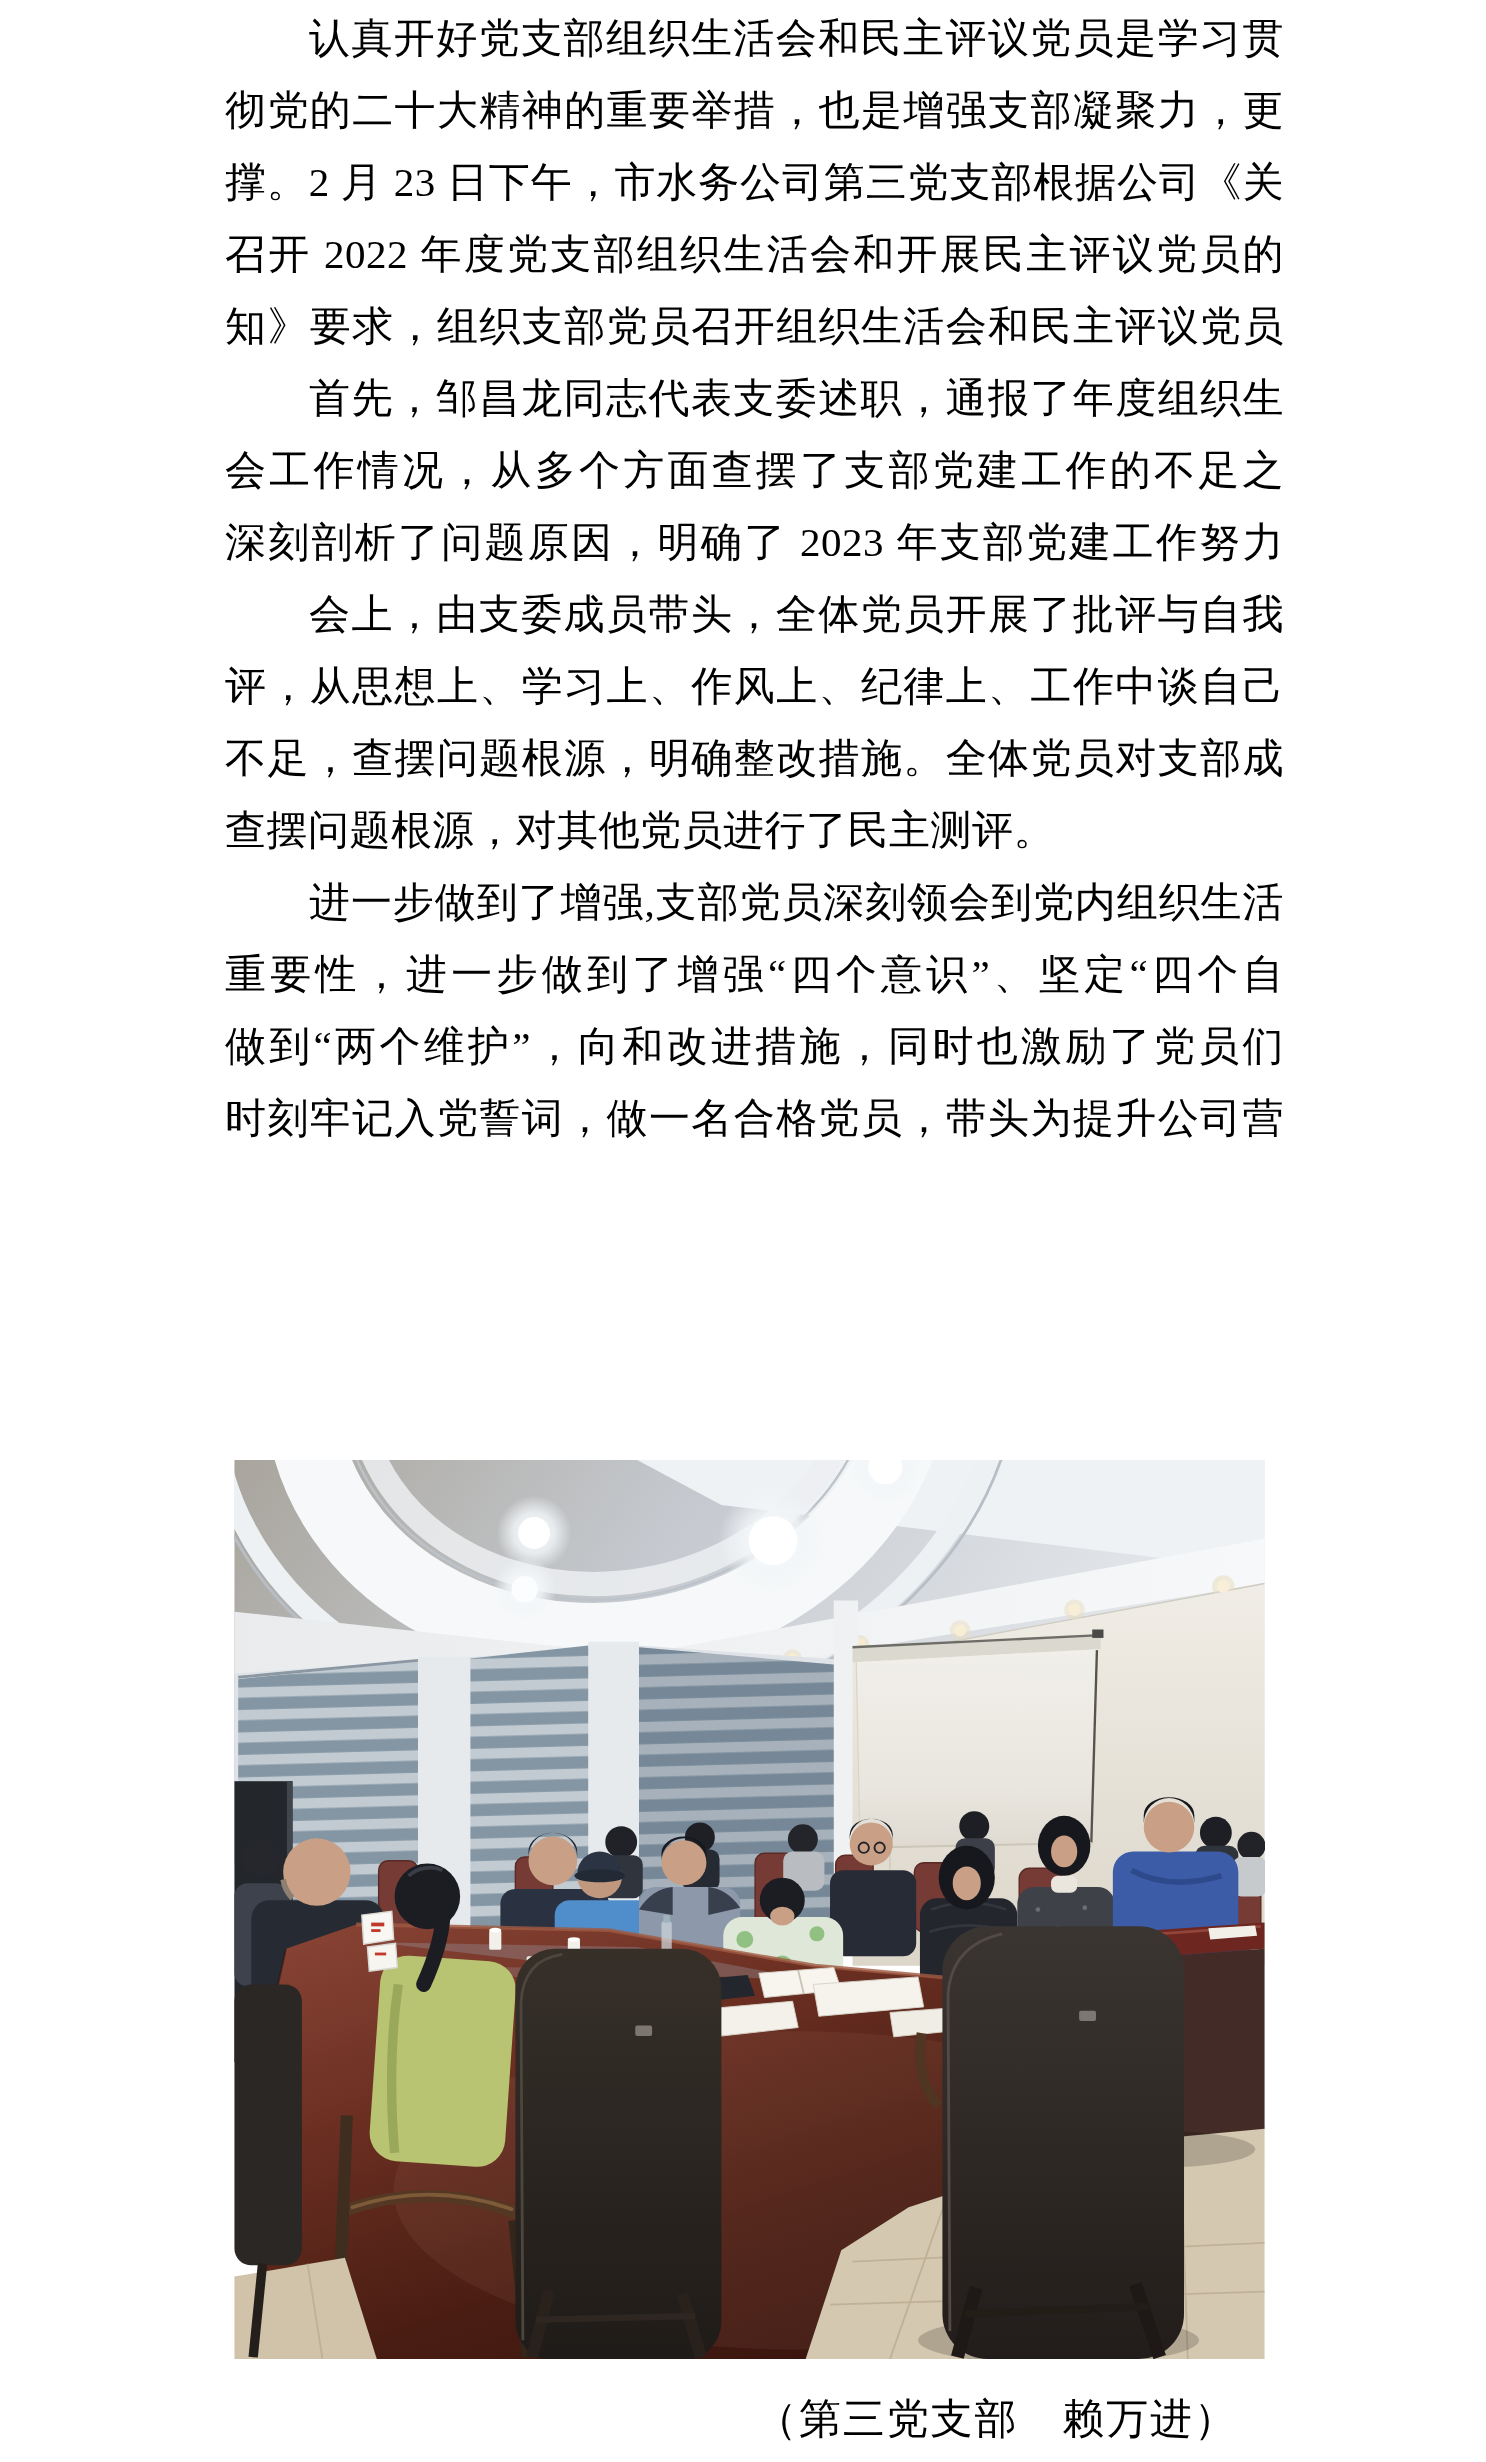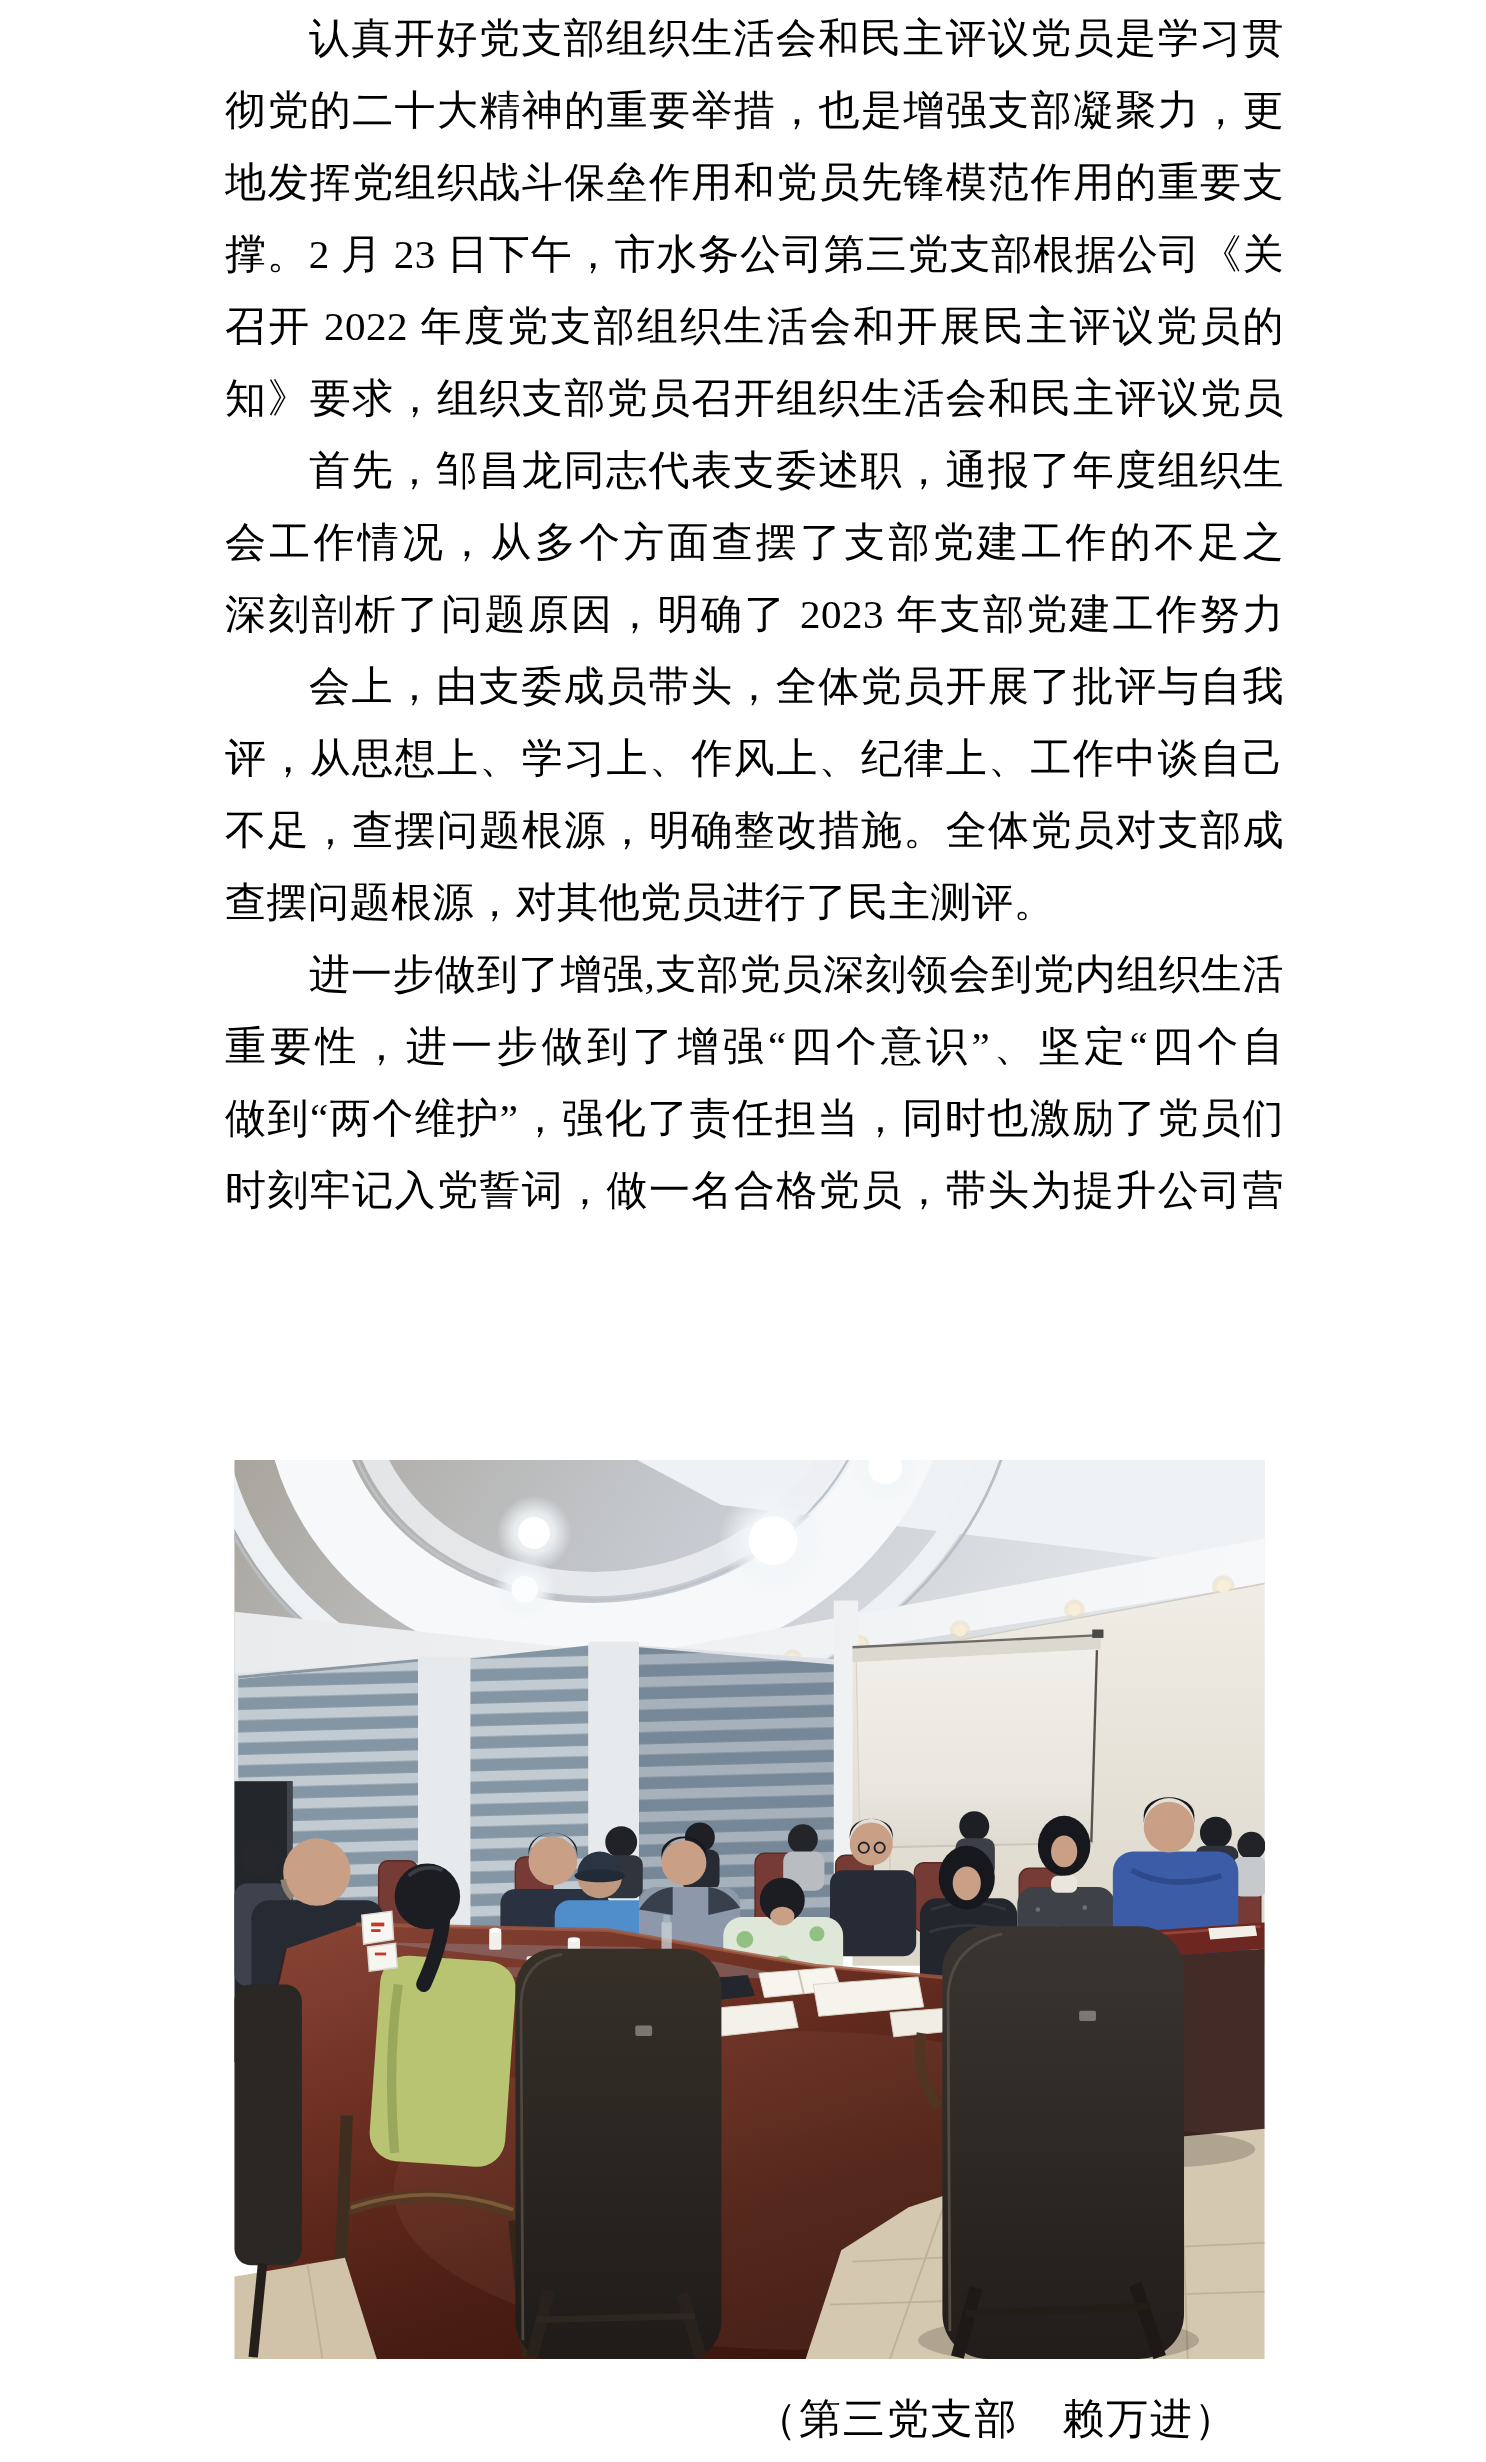--- a/index.html
+++ b/index.html
@@ -17,34 +17,33 @@
              letter-spacing:1.9px;white-space:nowrap;}
 </style>
 </head>
 <body>
 
 <div class="page">
 
   <div class="body-text" id="bodyText">
       <div class="tline indent">认真开好党支部组织生活会和民主评议党员是学习贯</div>
       <div class="tline">彻党的二十大精神的重要举措，也是增强支部凝聚力，更好</div>
-      <div class="tline">地发挥党组织战斗保垒作用和党员先锋模范作用的重要支</div>
       <div class="tline">撑。2 月 23 日下午，市水务公司第三党支部根据公司《关于</div>
       <div class="tline">召开 2022 年度党支部组织生活会和开展民主评议党员的通</div>
       <div class="tline">知》要求，组织支部党员召开组织生活会和民主评议党员大</div>
       <div class="tline indent">首先，邹昌龙同志代表支委述职，通报了年度组织生活</div>
       <div class="tline">会工作情况，从多个方面查摆了支部党建工作的不足之处，</div>
       <div class="tline">深刻剖析了问题原因，明确了 2023 年支部党建工作努力方</div>
       <div class="tline indent">会上，由支委成员带头，全体党员开展了批评与自我批</div>
       <div class="tline">评，从思想上、学习上、作风上、纪律上、工作中谈自己的</div>
       <div class="tline">不足，查摆问题根源，明确整改措施。全体党员对支部成员</div>
       <div class="tline last">查摆问题根源，对其他党员进行了民主测评。</div>
       <div class="tline indent">进一步做到了增强,支部党员深刻领会到党内组织生活的</div>
       <div class="tline">重要性，进一步做到了增强“四个意识”、坚定“四个自信”、</div>
-      <div class="tline">做到“两个维护”，强化了责任担当，同时也激励了党员们</div>
+      <div class="tline">做到“两个维护”，向和改进措施，同时也激励了党员们</div>
       <div class="tline">时刻牢记入党誓词，做一名合格党员，带头为提升公司营商</div>
     </div>
 
   <div class="photo">
     <svg width="1031" height="899" viewBox="0 0 1100 960" xmlns="http://www.w3.org/2000/svg">
       <defs>
         <linearGradient id="gCeil" x1="0" y1="0" x2="1" y2="0.25">
           <stop offset="0" stop-color="#a9a59d"></stop>
             <stop offset="0.45" stop-color="#c6cad0"></stop>
             <stop offset="1" stop-color="#e8ebee"></stop>

